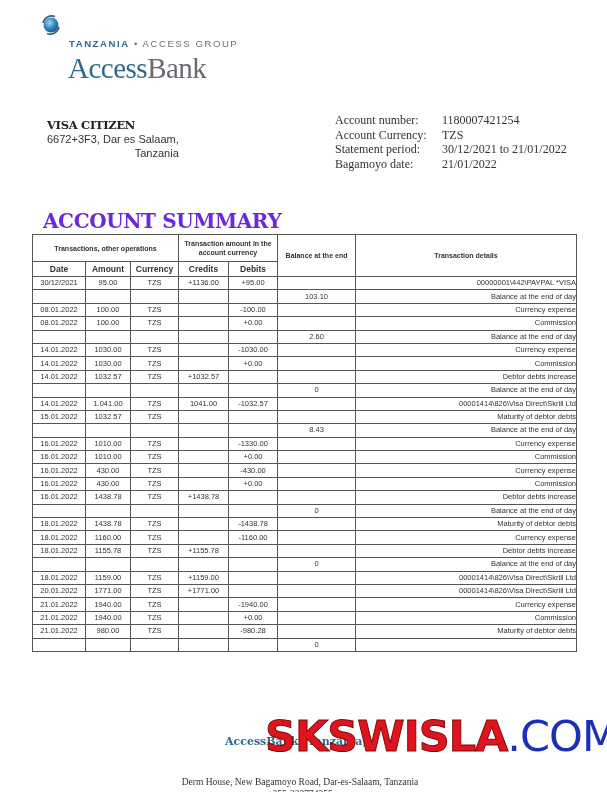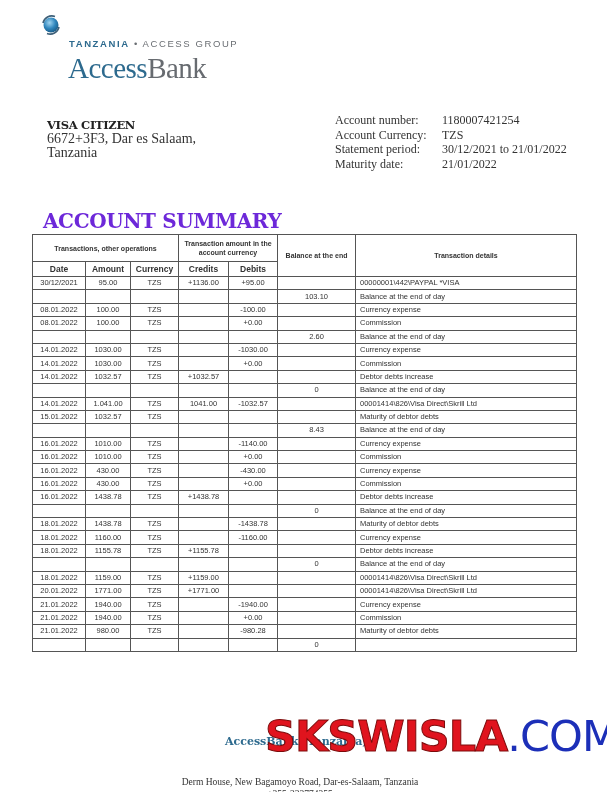--- a/index.html
+++ b/index.html
@@ -9,39 +9,39 @@
     .logo { position: absolute; left: 38px; top: 10px; width: 220px; height: 40px; }
     .logo-globe { position: absolute; left: 2px; top: 4px; width: 22px; height: 22px; }
     .logo-name { position: absolute; left: 30px; top: -2px; font-family: Liberation Serif, serif; font-size: 29px; color: #2d6a8e; letter-spacing: -0.5px; margin-top: 44px; }
     .logo-name .bank { color: #676b70; }
     .logo-tag { position: absolute; left: 31px; top: 28px; font-family: "Liberation Sans", sans-serif; font-size: 9.5px; letter-spacing: 1.6px; color: #2d6a8e; font-weight: bold; }
     .logo-tag .grp { color: #6a6e73; font-weight: normal; }
 
     
     .customer { position: absolute; left: 47px; top: 118px; }
     .cust-name { font-family: "DejaVu Serif", serif; font-weight: bold; font-size: 11.5px; color: #222; letter-spacing: -0.3px; }
-    .cust-addr { font-family: Liberation Serif, serif; font-size: 14px; color: #333; line-height: 14px; }
+    .cust-addr { font-family: Liberation Sans, sans-serif; font-size: 11px; color: #333; line-height: 14px; text-align: right; }
 
     
     .acct { position: absolute; left: 335px; top: 113px; font-family: "Liberation Serif", serif; font-size: 12px; color: #333; line-height: 14.5px; }
     .acct-row { display: flex; }
     .acct-label { width: 107px; }
     .acct-value { }
 
     
     .summary-title { position: absolute; left: 43px; top: 209px; font-family: "DejaVu Serif", serif; font-weight: bold; font-size: 20px; color: #6d28d9; letter-spacing: -0.4px; }
 
     
     .tbl-wrap { position: absolute; left: 32px; top: 234px; width: 544px; }
     table { border-collapse: collapse; width: 544px; table-layout: fixed; font-family: "Liberation Sans", sans-serif; }
     th, td { border: 1px solid #555; padding: 0; text-align: center; color: #333; }
     th { font-size: 7px; font-weight: bold; line-height: 9px; }
     th.sub { font-size: 8.5px; height: 14px; }
     td { font-size: 7.5px; height: 12.4px; line-height: 12px; }
-    td.details { text-align: left; padding-left: 4px; }
+    td.details { text-align: right; padding-left: 4px; }
     col.c-date { width: 53px; }
     col.c-amt { width: 45px; }
     col.c-cur { width: 48px; }
     col.c-cred { width: 50px; }
     col.c-deb { width: 49px; }
     col.c-bal { width: 78px; }
     col.c-det { width: 221px; }
 
     
     .footer { position: absolute; left: 0; top: 735px; width: 607px; text-align: center; }
@@ -86,21 +86,21 @@
   </div>
   <div class="acct-row">
     <span class="acct-label">Account Currency:</span>
     <span class="acct-value">TZS</span>
   </div>
   <div class="acct-row">
     <span class="acct-label">Statement period:</span>
     <span class="acct-value">30/12/2021 to 21/01/2022</span>
   </div>
   <div class="acct-row">
-    <span class="acct-label">Maturity date:</span>
+    <span class="acct-label">Bagamoyo date:</span>
     <span class="acct-value">21/01/2022</span>
   </div>
 </div>
 
 <div class="summary-title">ACCOUNT SUMMARY</div>
 
 <div class="tbl-wrap">
   <table>
     <colgroup>
       <col class="c-date">
@@ -233,21 +233,21 @@
           <td></td>
           <td></td>
           <td>8.43</td>
           <td class="details">Balance at the end of day</td>
         </tr>
         <tr>
           <td>16.01.2022</td>
           <td>1010.00</td>
           <td>TZS</td>
           <td></td>
-          <td>-1140.00</td>
+          <td>-1330.00</td>
           <td></td>
           <td class="details">Currency expense</td>
         </tr>
         <tr>
           <td>16.01.2022</td>
           <td>1010.00</td>
           <td>TZS</td>
           <td></td>
           <td>+0.00</td>
           <td></td>

